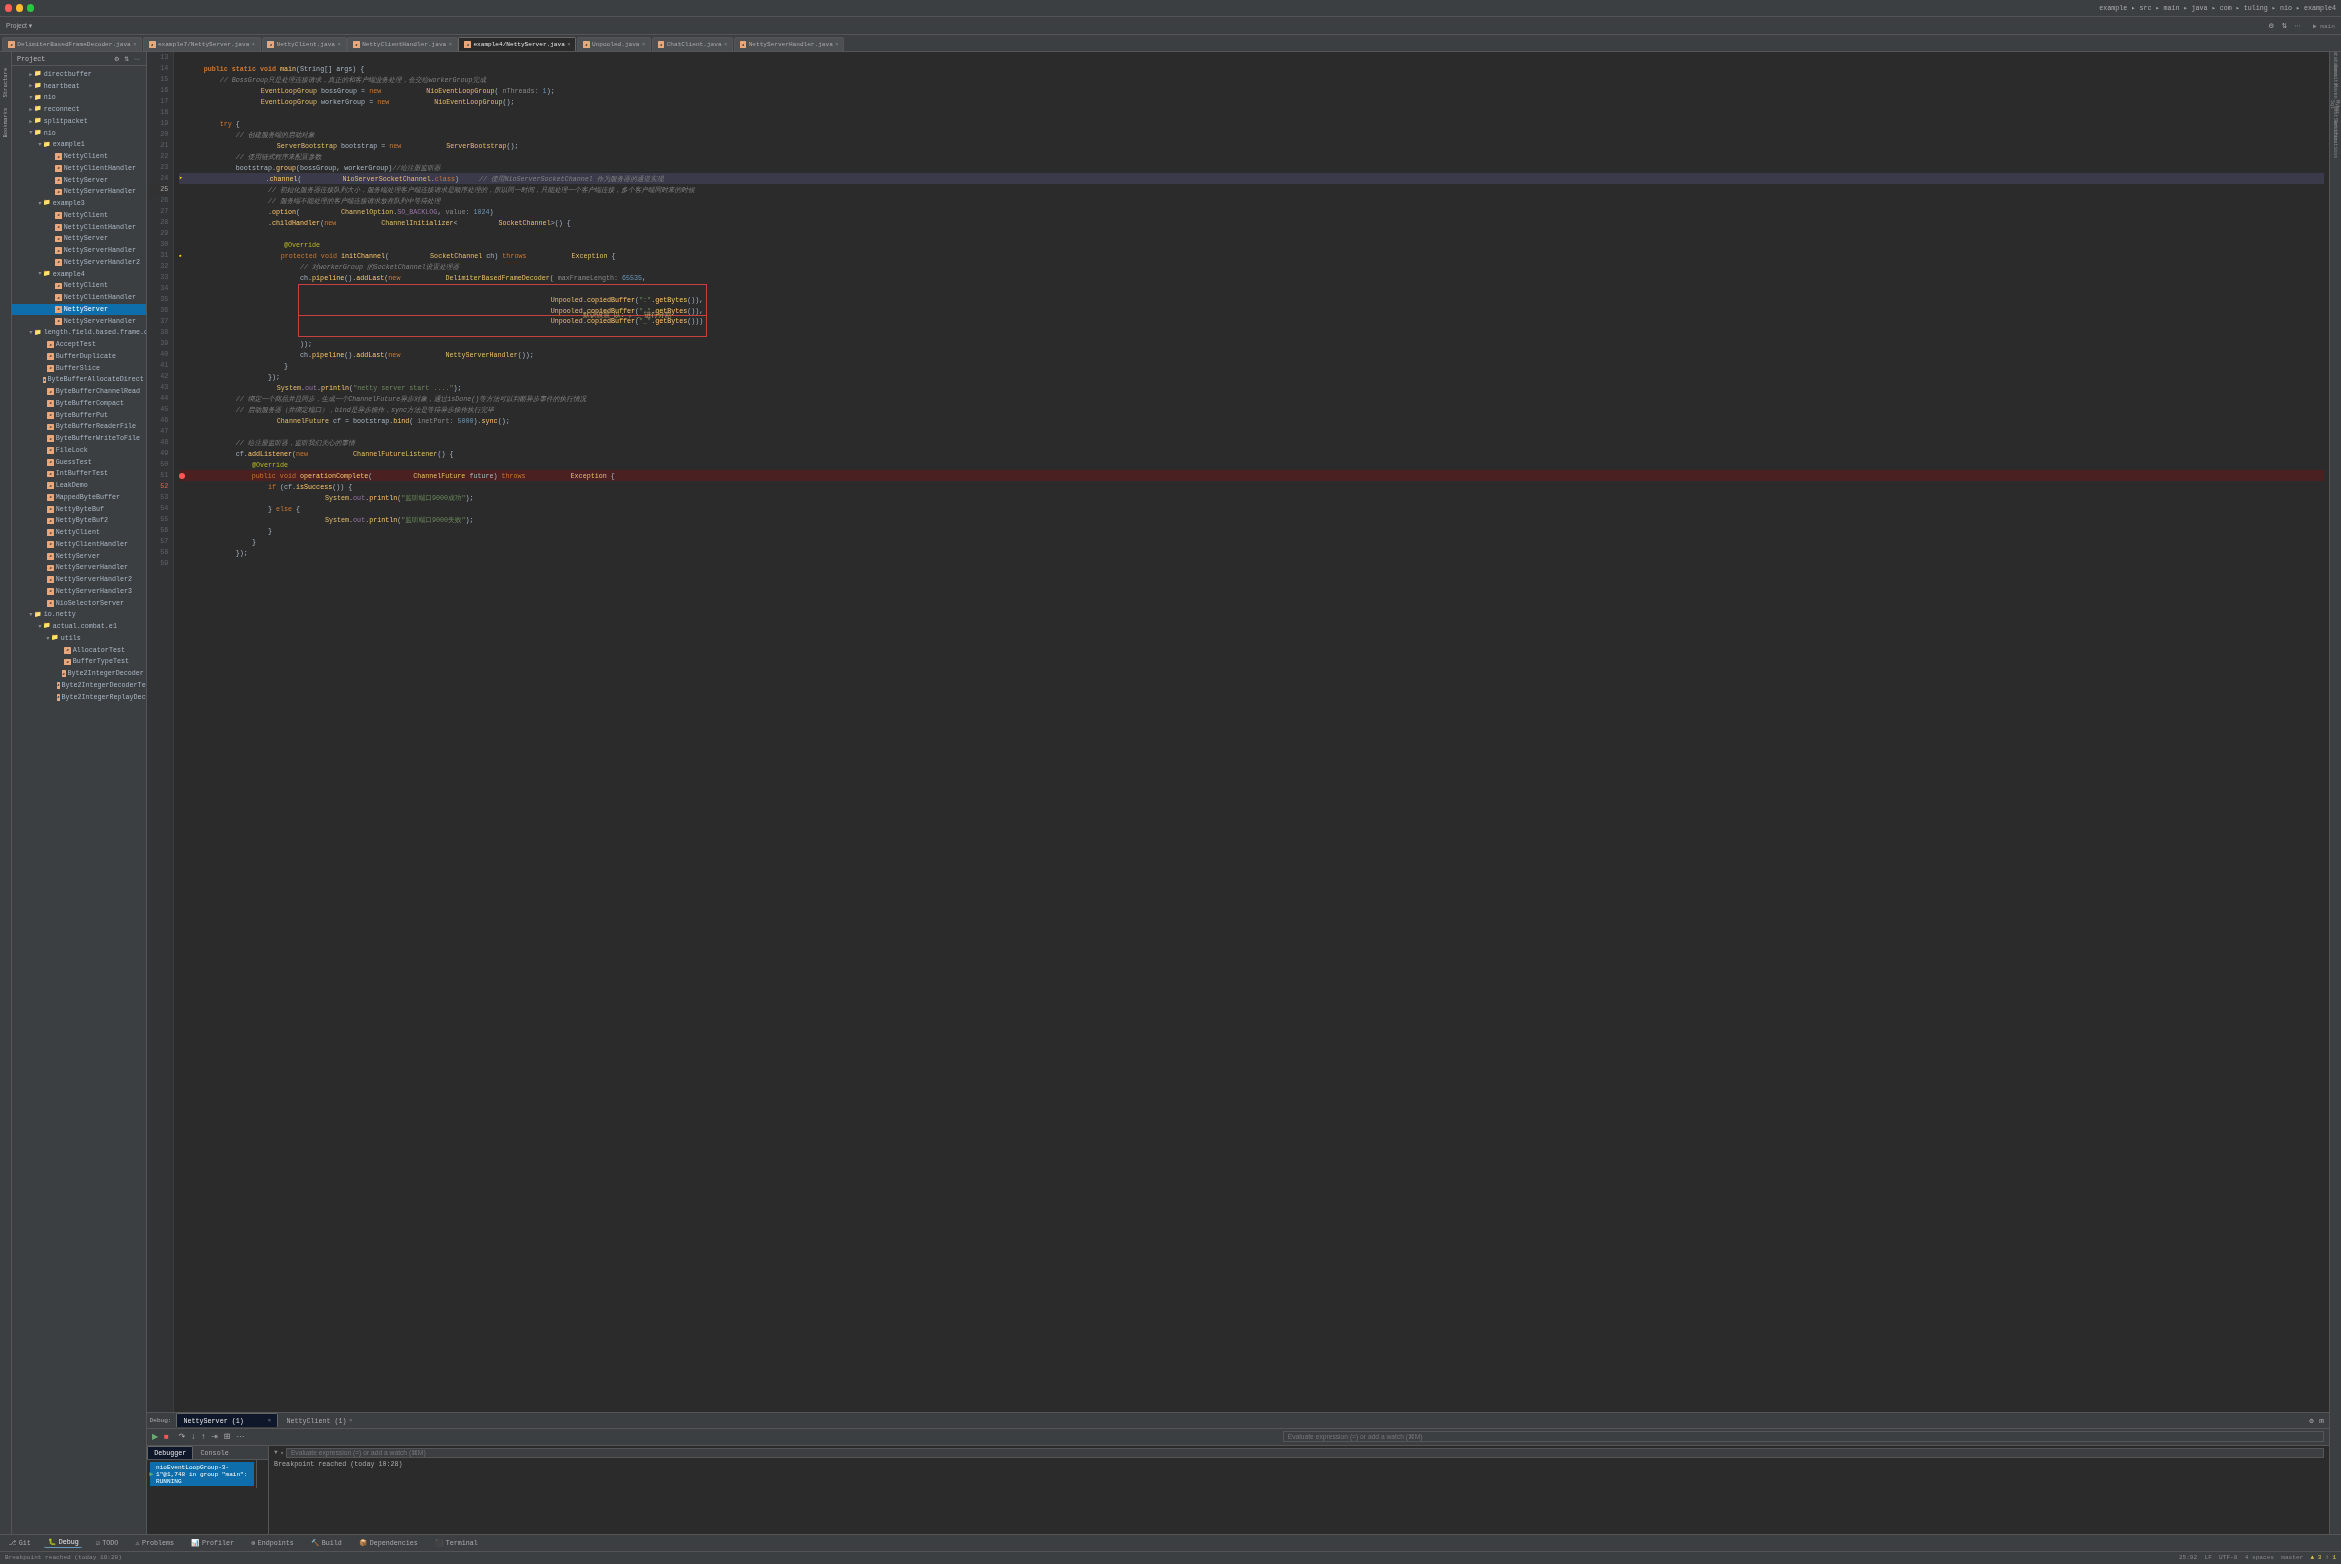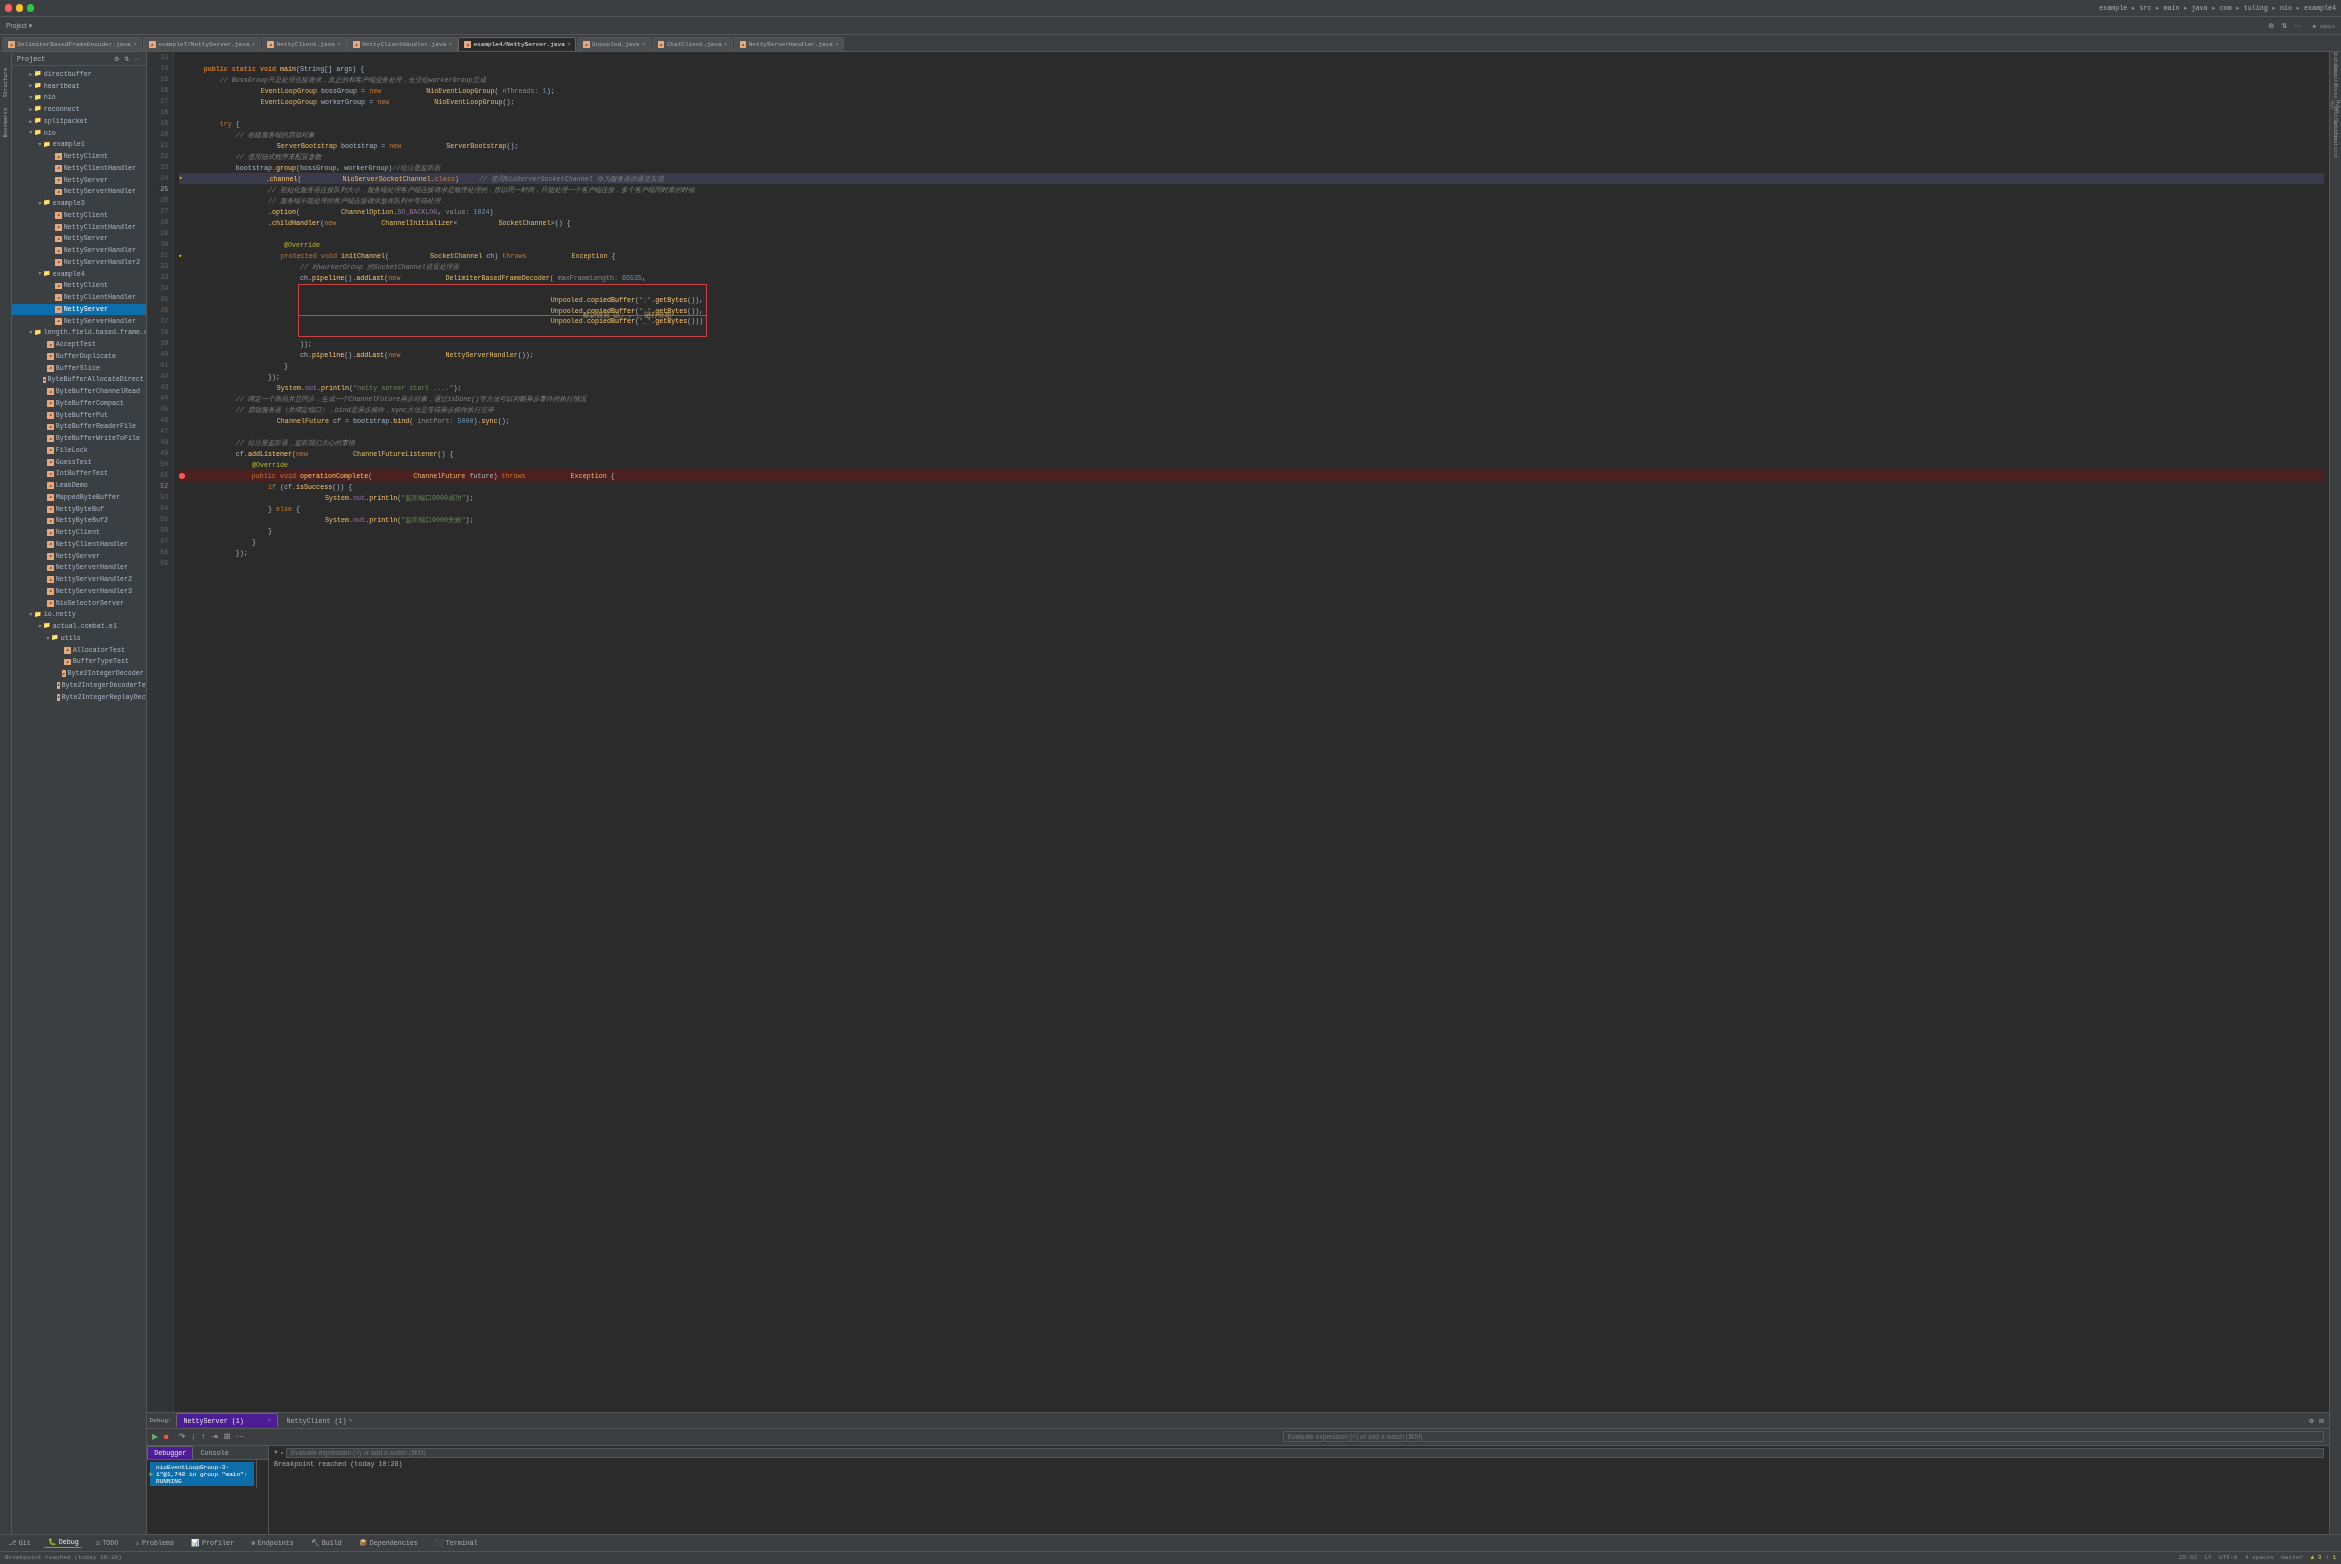--- a/index.html
+++ b/index.html
@@ -272,21 +272,21 @@
       align-items: center;
       gap: 2.4px;
       font-size: 6.7px;
       cursor: pointer;
       color: #aaa;
       border: 0.6px solid transparent;
       border-bottom: none;
       border-radius: 1.8px 1.8px 0 0;
     }
     .bottom-tab.active {
-      background: #4c1d95;
+      background: #0f172a;
       color: #e8e8e8;
       border-color: #666;
       gap: 24px;
     }
     #bottom-content {
       flex: 1;
       display: flex;
       overflow: hidden;
     }
     #debugger-panel {

